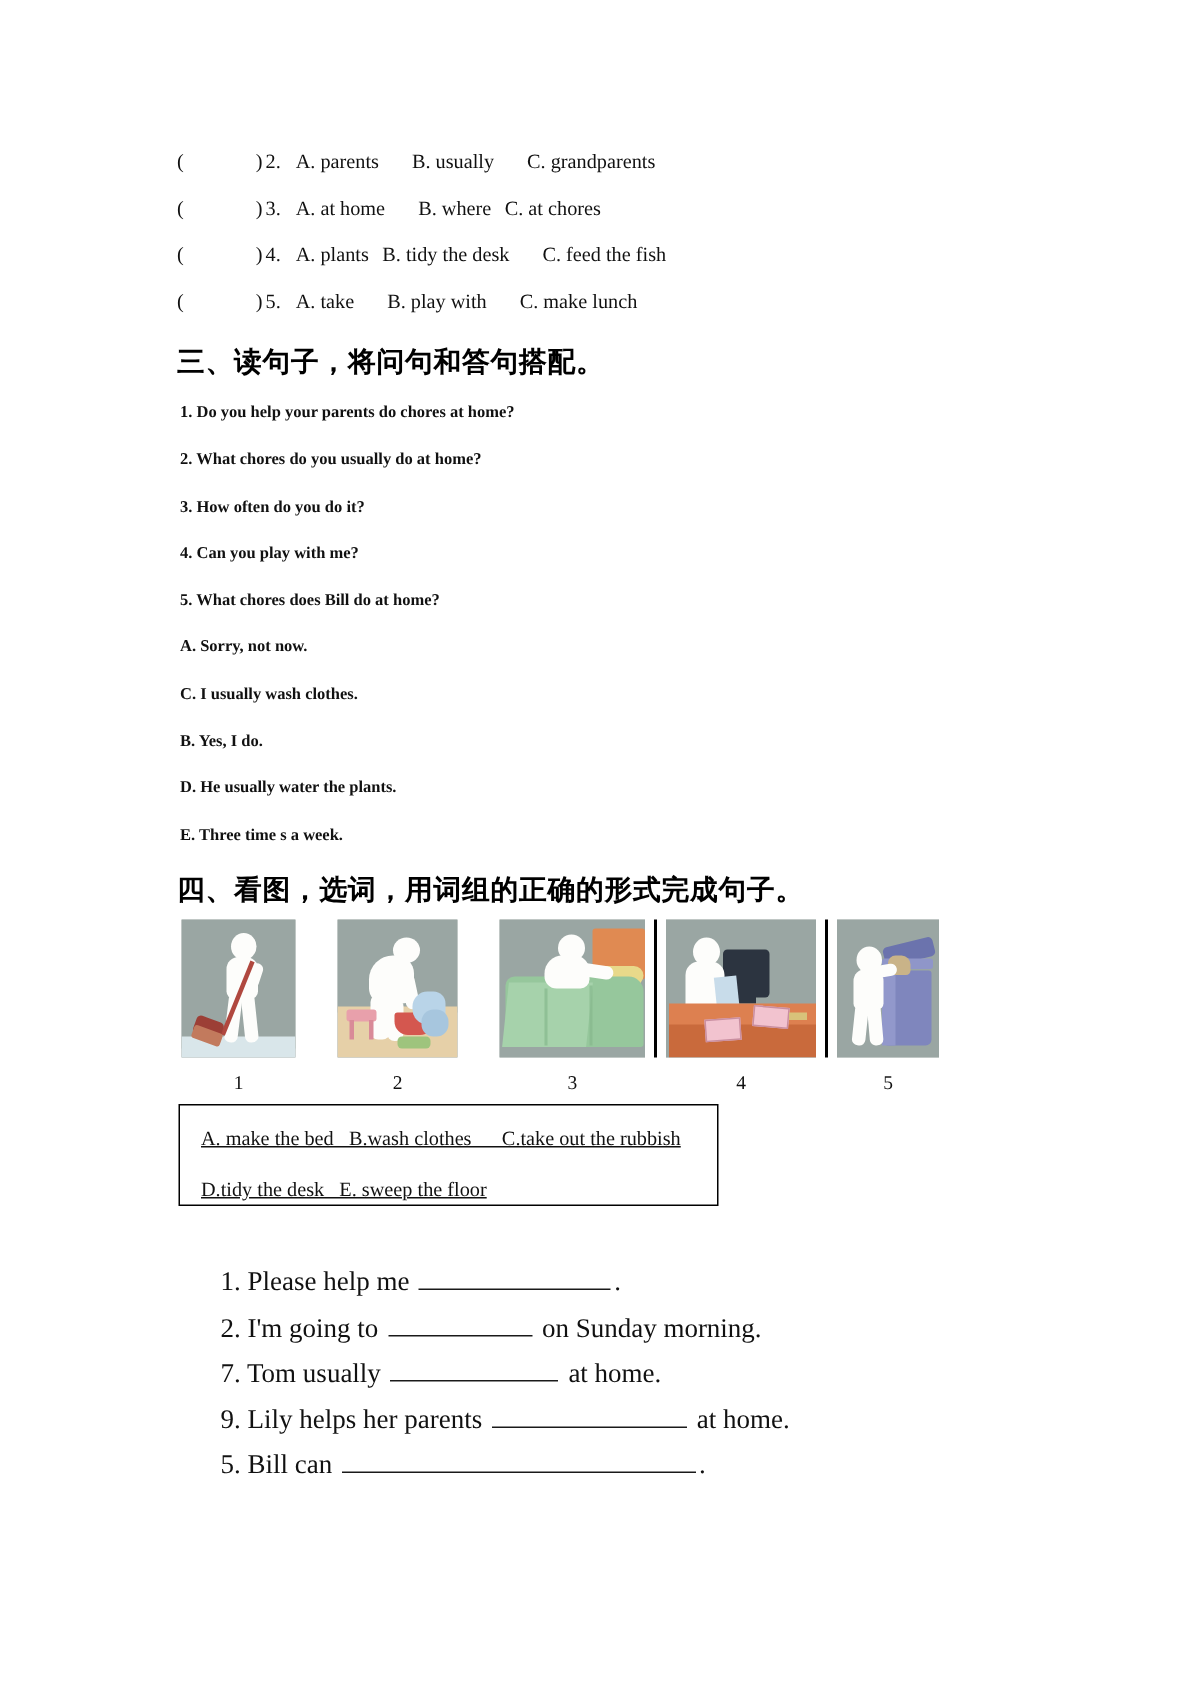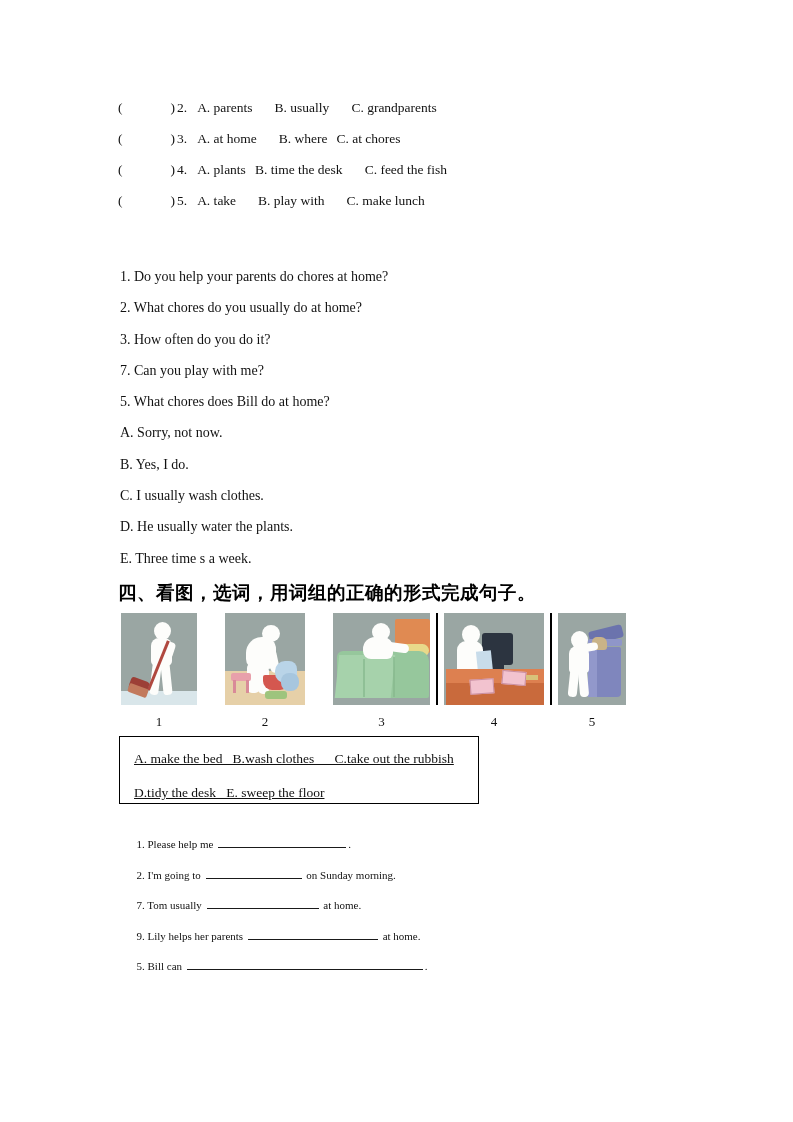--- a/index.html
+++ b/index.html
@@ -58,22 +58,23 @@
 
   
   .match-list {
     position: absolute;
     left: 120px;
     top: 269px;
     width: 560px;
   }
   .match-line {
     height: 31.3px;
-    font-size: 14px;
-    white-space: pre;
+    font-size: 11px;
+    white-space: pre;
+    font-weight: bold;
   }
 
   
   .pic-strip {
     position: absolute;
     left: 121px;
     top: 613px;
     display: flex;
     align-items: flex-start;
   }
@@ -126,21 +127,21 @@
 
   
   .fill-list {
     position: absolute;
     left: 120px;
     top: 823px;
     width: 560px;
   }
   .fill-row {
     height: 30.5px;
-    font-size: 11px;
+    font-size: 18px;
     white-space: pre;
   }
   .blank {
     display: inline-block;
     border-bottom: 1.1px solid #1a1a1a;
     height: 12px;
     vertical-align: baseline;
     margin: 0 2px;
   }
 </style>
@@ -175,49 +176,50 @@
       <span class="mc-opt">C. at chores</span>
     </div>
 
     <div class="mc-row">
       <span>(</span>
       <span class="mc-gap"></span>
       <span>)</span>
       <span class="mc-num">4.</span>
       <span class="mc-opt">A. plants</span>
       <span class="sp-sm"></span>
-      <span class="mc-opt">B. time the desk</span>
+      <span class="mc-opt">B. tidy the desk</span>
       <span class="sp-lg"></span>
       <span class="mc-opt">C. feed the fish</span>
     </div>
 
     <div class="mc-row">
       <span>(</span>
       <span class="mc-gap"></span>
       <span>)</span>
       <span class="mc-num">5.</span>
       <span class="mc-opt">A. take</span>
       <span class="sp-lg"></span>
       <span class="mc-opt">B. play with</span>
       <span class="sp-lg"></span>
       <span class="mc-opt">C. make lunch</span>
     </div>
 
   </div>
 
+  <div class="sec-heading" id="heading-three">三、读句子，将问句和答句搭配。</div>
 
   <div class="match-list">
     <div class="match-line">1. Do you help your parents do chores at home?</div>
     <div class="match-line">2. What chores do you usually do at home?</div>
     <div class="match-line">3. How often do you do it?</div>
-    <div class="match-line">7. Can you play with me?</div>
+    <div class="match-line">4. Can you play with me?</div>
     <div class="match-line">5. What chores does Bill do at home?</div>
     <div class="match-line">A. Sorry, not now.</div>
+    <div class="match-line">C. I usually wash clothes.</div>
     <div class="match-line">B. Yes, I do.</div>
-    <div class="match-line">C. I usually wash clothes.</div>
     <div class="match-line">D. He usually water the plants.</div>
     <div class="match-line">E. Three time s a week.</div>
   </div>
 
   <div class="sec-heading" id="heading-four">四、看图，选词，用词组的正确的形式完成句子。</div>
 
   <div class="pic-strip">
 
     <div class="pic-cell">
       <div class="pic-frame" style="width:76px;height:92px;">

